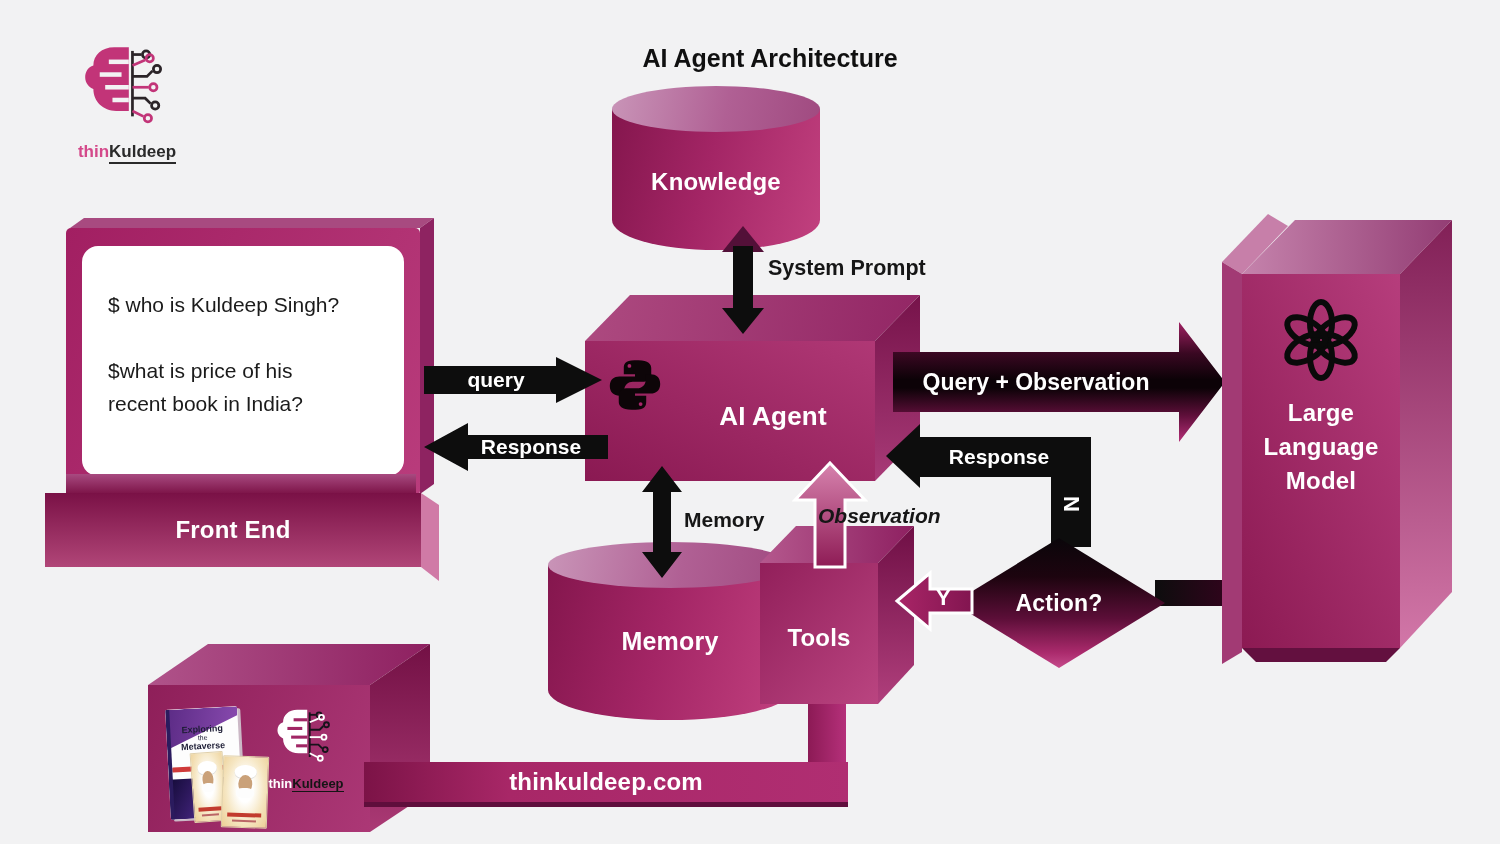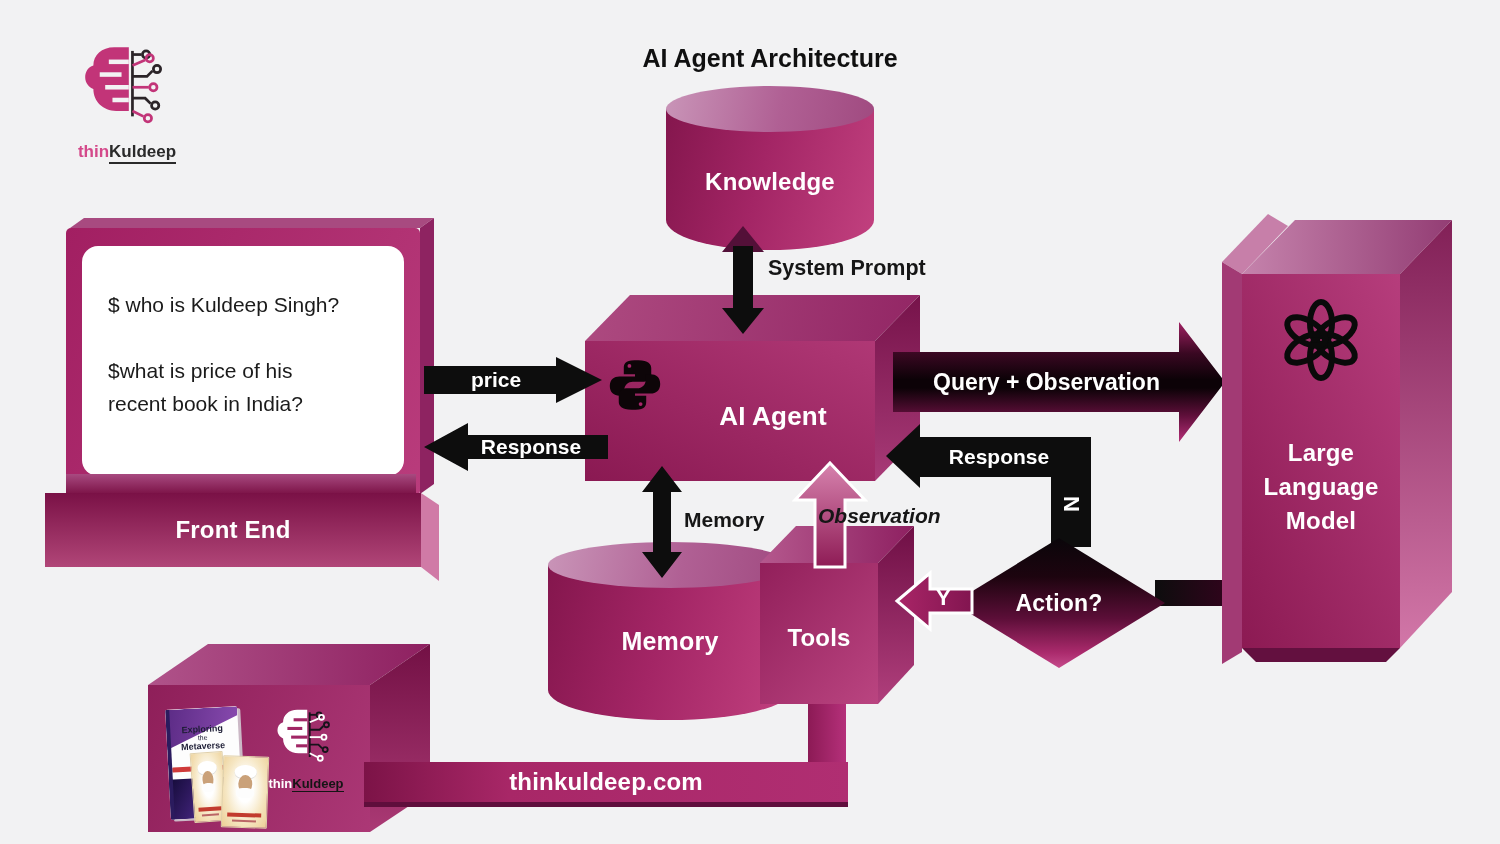--- a/index.html
+++ b/index.html
@@ -159,21 +159,21 @@
     <div class="screen-text">recent book in India?</div>
   </div>
 </div>
 <div class="abs" style="left:66px;top:474px;width:350px;height:20px;background:linear-gradient(180deg,#a84a80,#7c1347);"></div>
 <div class="abs" style="left:45px;top:493px;width:376px;height:74px;background:linear-gradient(180deg,#7a1146,#b14678);"></div>
 <div class="abs" style="left:421px;top:493px;width:18px;height:88px;clip-path:polygon(0 0,100% 12px,100% 100%,0 74px);background:#d07aa6;"></div>
 <div class="abs center" style="left:45px;top:513px;width:376px;height:34px;">
   <span class="lbl" style="font-size:24px;">Front End</span>
 </div>
 
-<div class="abs cyl" style="left:666px;top:86px;width:208px;height:164px;">
+<div class="abs cyl" style="left:612px;top:86px;width:208px;height:164px;">
   <div class="body"></div>
   <div class="top"></div>
   <div class="label lbl" style="top:82px;">Knowledge</div>
 </div>
 
 <div class="abs cyl" style="left:548px;top:542px;width:212px;height:178px;padding-left:32px;">
   <div class="body"></div>
   <div class="top"></div>
   <div class="label lbl" style="top:85px;font-size:25px;">Memory</div>
 </div>
@@ -202,21 +202,21 @@
 <div class="abs blackarrow center" style="left:1051px;top:437px;width:40px;height:110px;">
   <span style="transform:rotate(90deg);font-size:22px;font-weight:700;margin-top:24px;">N</span>
 </div>
 
 <div class="abs" style="left:1155px;top:580px;width:72px;height:26px;background:linear-gradient(90deg,#0d0d0d,#30041c);"></div>
 
 <div class="abs center" style="left:953px;top:538px;width:212px;height:130px;clip-path:polygon(50% 0,100% 50%,50% 100%,0 50%);background:linear-gradient(180deg,#0a060a 0%,#1d040f 30%,#5c0e38 62%,#aa2a6c 88%,#c64b8c 100%);">
   <span class="lbl" style="font-size:23px;">Action?</span>
 </div>
 
-<div class="abs" style="left:893px;top:322px;width:332px;height:120px;clip-path:polygon(0 30px,286px 30px,286px 0,332px 60px,286px 120px,286px 90px,0 90px);background:linear-gradient(180deg,#a02162 0%,#3a0822 26%,#0c0207 48%,#0c0207 55%,#5f0f3a 78%,#b73079 100%);padding-left:21px;">
+<div class="abs" style="left:893px;top:322px;width:332px;height:120px;clip-path:polygon(0 30px,286px 30px,286px 0,332px 60px,286px 120px,286px 90px,0 90px);background:linear-gradient(180deg,#a02162 0%,#3a0822 26%,#0c0207 48%,#0c0207 55%,#5f0f3a 78%,#b73079 100%);">
   <div class="abs center" style="left:10px;right:56px;top:30px;height:60px;font-size:23px;font-weight:700;color:#fff;">Query + Observation</div>
 </div>
 
 <svg class="abs" style="left:1200px;top:200px;width:260px;height:470px;" viewBox="0 0 260 470">
   <defs>
     <linearGradient id="bookTop" x1="0" y1="0" x2="1" y2="0">
         <stop offset="0" stop-color="#c583ac"></stop>
         <stop offset="1" stop-color="#933d74"></stop>
       </linearGradient>
     <linearGradient id="bookRight" x1="0" y1="0" x2="0" y2="1">
@@ -237,21 +237,21 @@
   <g transform="translate(121,140)" stroke="#0a0a0a" stroke-width="6" fill="none">
     <ellipse rx="11" ry="21" cy="-17"></ellipse>
     <ellipse rx="11" ry="21" cy="-17" transform="rotate(60)"></ellipse>
     <ellipse rx="11" ry="21" cy="-17" transform="rotate(120)"></ellipse>
     <ellipse rx="11" ry="21" cy="-17" transform="rotate(180)"></ellipse>
     <ellipse rx="11" ry="21" cy="-17" transform="rotate(240)"></ellipse>
     <ellipse rx="11" ry="21" cy="-17" transform="rotate(300)"></ellipse>
   </g>
 </svg>
 <div class="abs" style="left:1240px;top:396px;width:162px;text-align:center;line-height:34px;">
-  <div class="lbl" style="font-size:24px;margin-top:40px;">Large</div>
+  <div class="lbl" style="font-size:24px;">Large</div>
   <div class="lbl" style="font-size:24px;">Language</div>
   <div class="lbl" style="font-size:24px;">Model</div>
 </div>
 
 <div class="abs" style="left:758px;top:526px;width:156px;height:178px;">
   <div class="face" style="clip-path:polygon(2px 37px,38px 0,156px 0,120px 37px);background:linear-gradient(90deg,#b5598e,#8e2061);"></div>
   <div class="face" style="clip-path:polygon(120px 37px,156px 0,156px 139px,120px 178px);background:linear-gradient(180deg,#6f0f45,#b03f7c);"></div>
   <div class="face" style="clip-path:polygon(2px 37px,120px 37px,120px 178px,2px 178px);background:linear-gradient(to bottom right,#8c1a55,#c04a86);"></div>
   <div class="abs center" style="left:2px;top:96px;width:118px;height:32px;">
     <span class="lbl" style="font-size:24px;">Tools</span>
@@ -259,21 +259,21 @@
 </div>
 
 <div class="abs" style="left:722px;top:226px;width:42px;height:108px;">
   <div class="abs" style="left:0;top:0;width:42px;height:26px;clip-path:polygon(50% 0,100% 100%,0 100%);background:#531038;"></div>
   <div class="abs" style="left:11px;top:20px;width:20px;height:68px;background:#0d0d0d;"></div>
   <div class="abs" style="left:0;bottom:0;width:42px;height:26px;clip-path:polygon(0 0,100% 0,50% 100%);background:#0d0d0d;"></div>
 </div>
 <div class="abs darklbl" style="left:768px;top:256px;font-size:21.5px;">System Prompt</div>
 
 <div class="abs blackarrow" style="left:424px;top:357px;width:178px;height:46px;clip-path:polygon(0 9px,132px 9px,132px 0,178px 23px,132px 46px,132px 37px,0 37px);">
-  <div class="arrow-label" style="padding-right:34px;">price</div>
+  <div class="arrow-label" style="padding-right:34px;">query</div>
 </div>
 <div class="abs blackarrow" style="left:424px;top:423px;width:184px;height:48px;clip-path:polygon(0 24px,44px 0,44px 12px,184px 12px,184px 36px,44px 36px,44px 48px);">
   <div class="arrow-label" style="padding-left:30px;">Response</div>
 </div>
 
 <div class="abs" style="left:642px;top:466px;width:40px;height:112px;background:#0d0d0d;clip-path:polygon(20px 0,40px 26px,29px 26px,29px 86px,40px 86px,20px 112px,0 86px,11px 86px,11px 26px,0 26px);"></div>
 <div class="abs darklbl" style="left:684px;top:508px;font-size:21px;">Memory</div>
 
 <svg class="abs" style="left:792px;top:460px;width:76px;height:110px;" viewBox="0 0 76 110">
   <defs>

